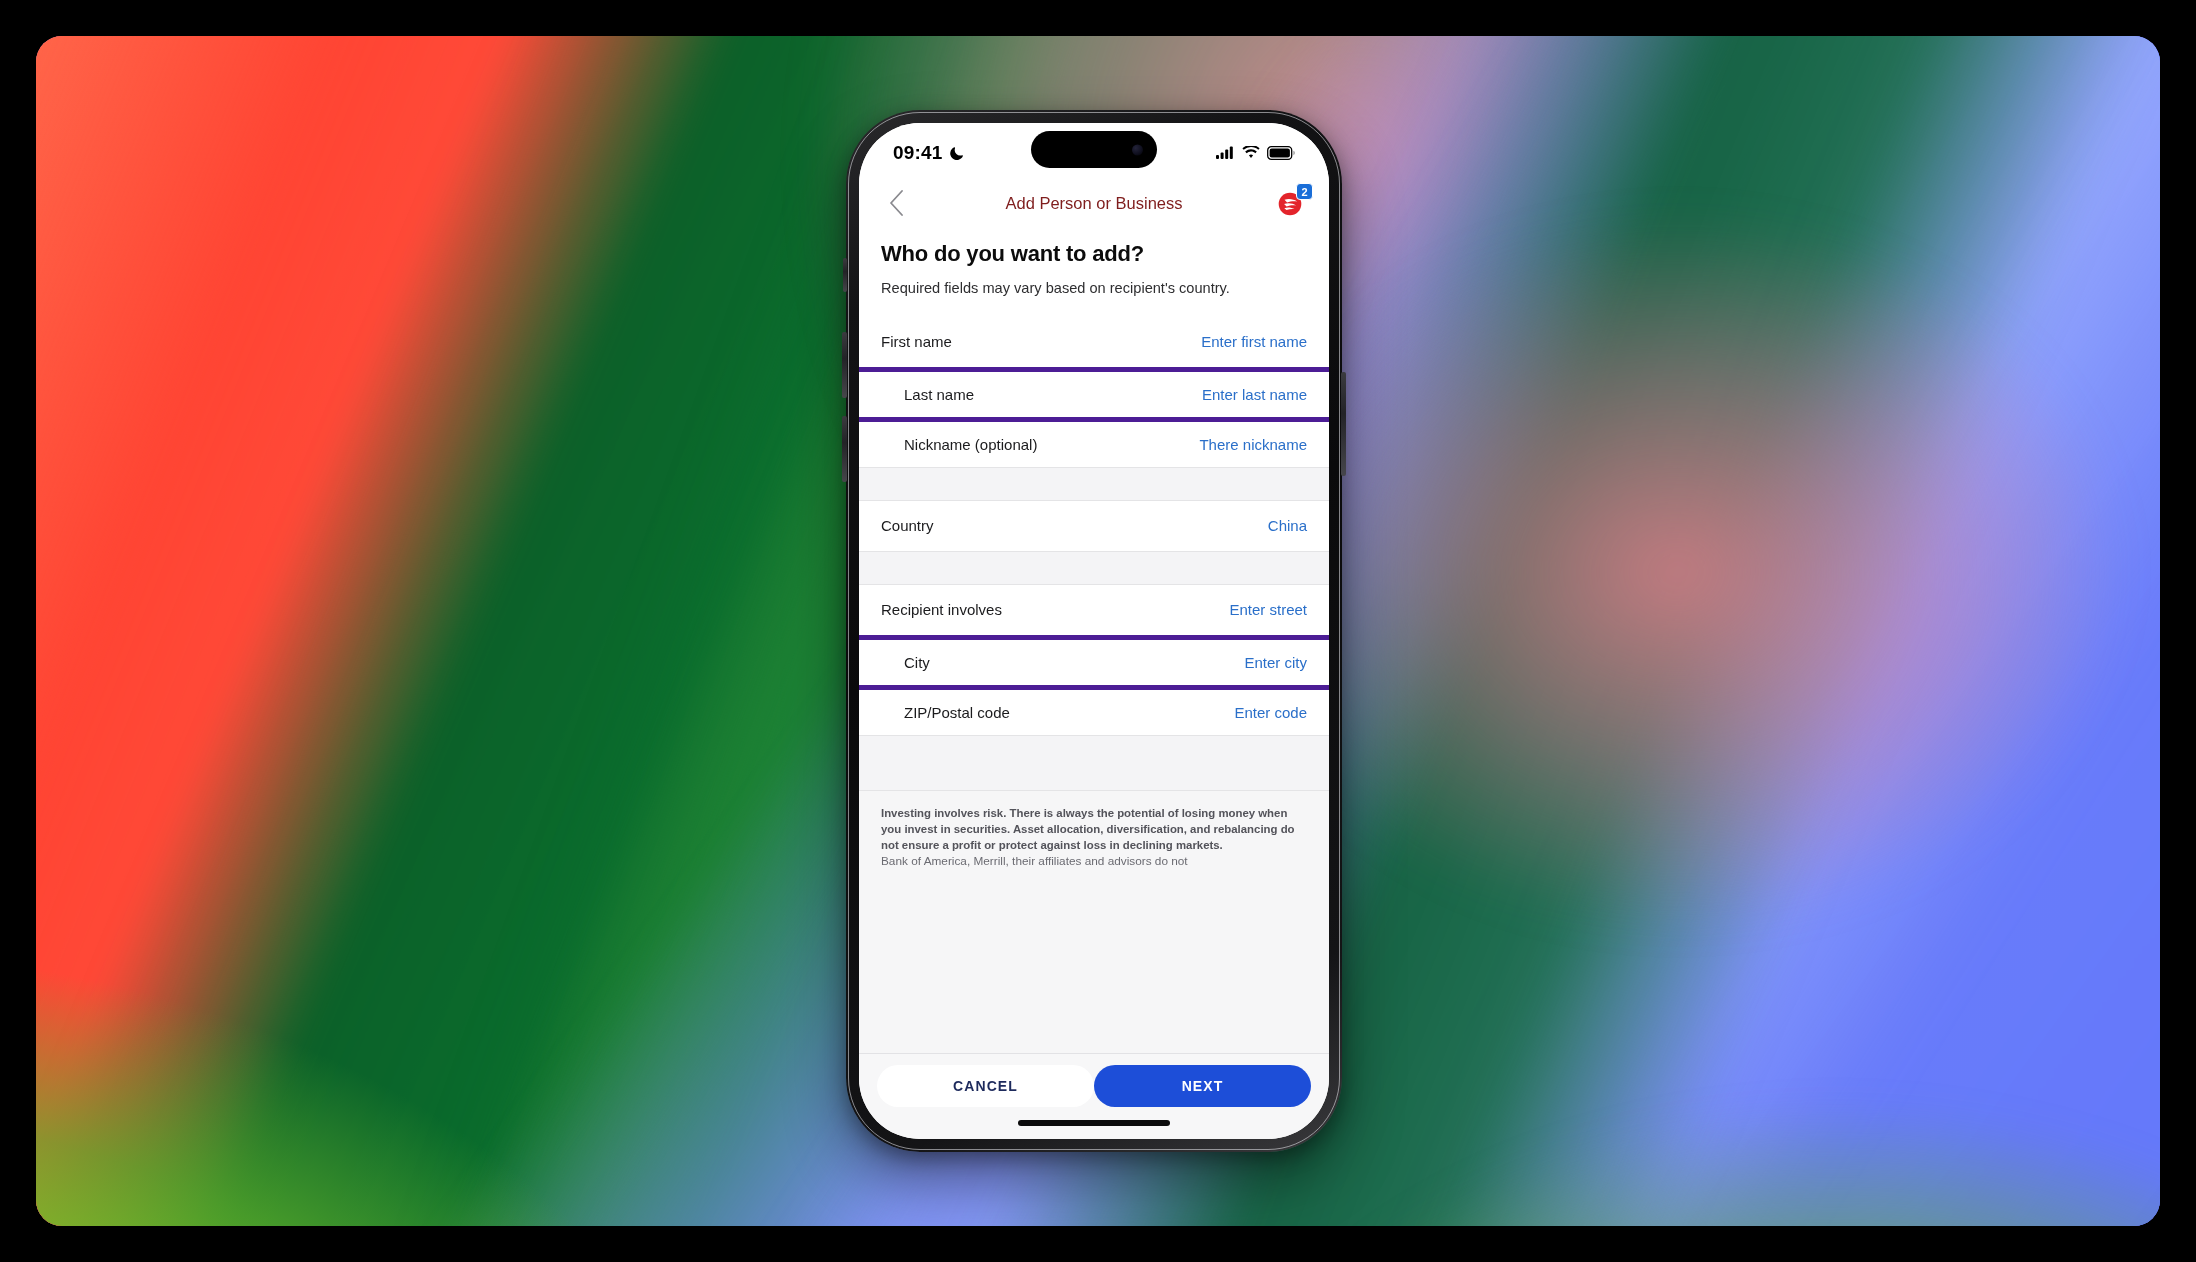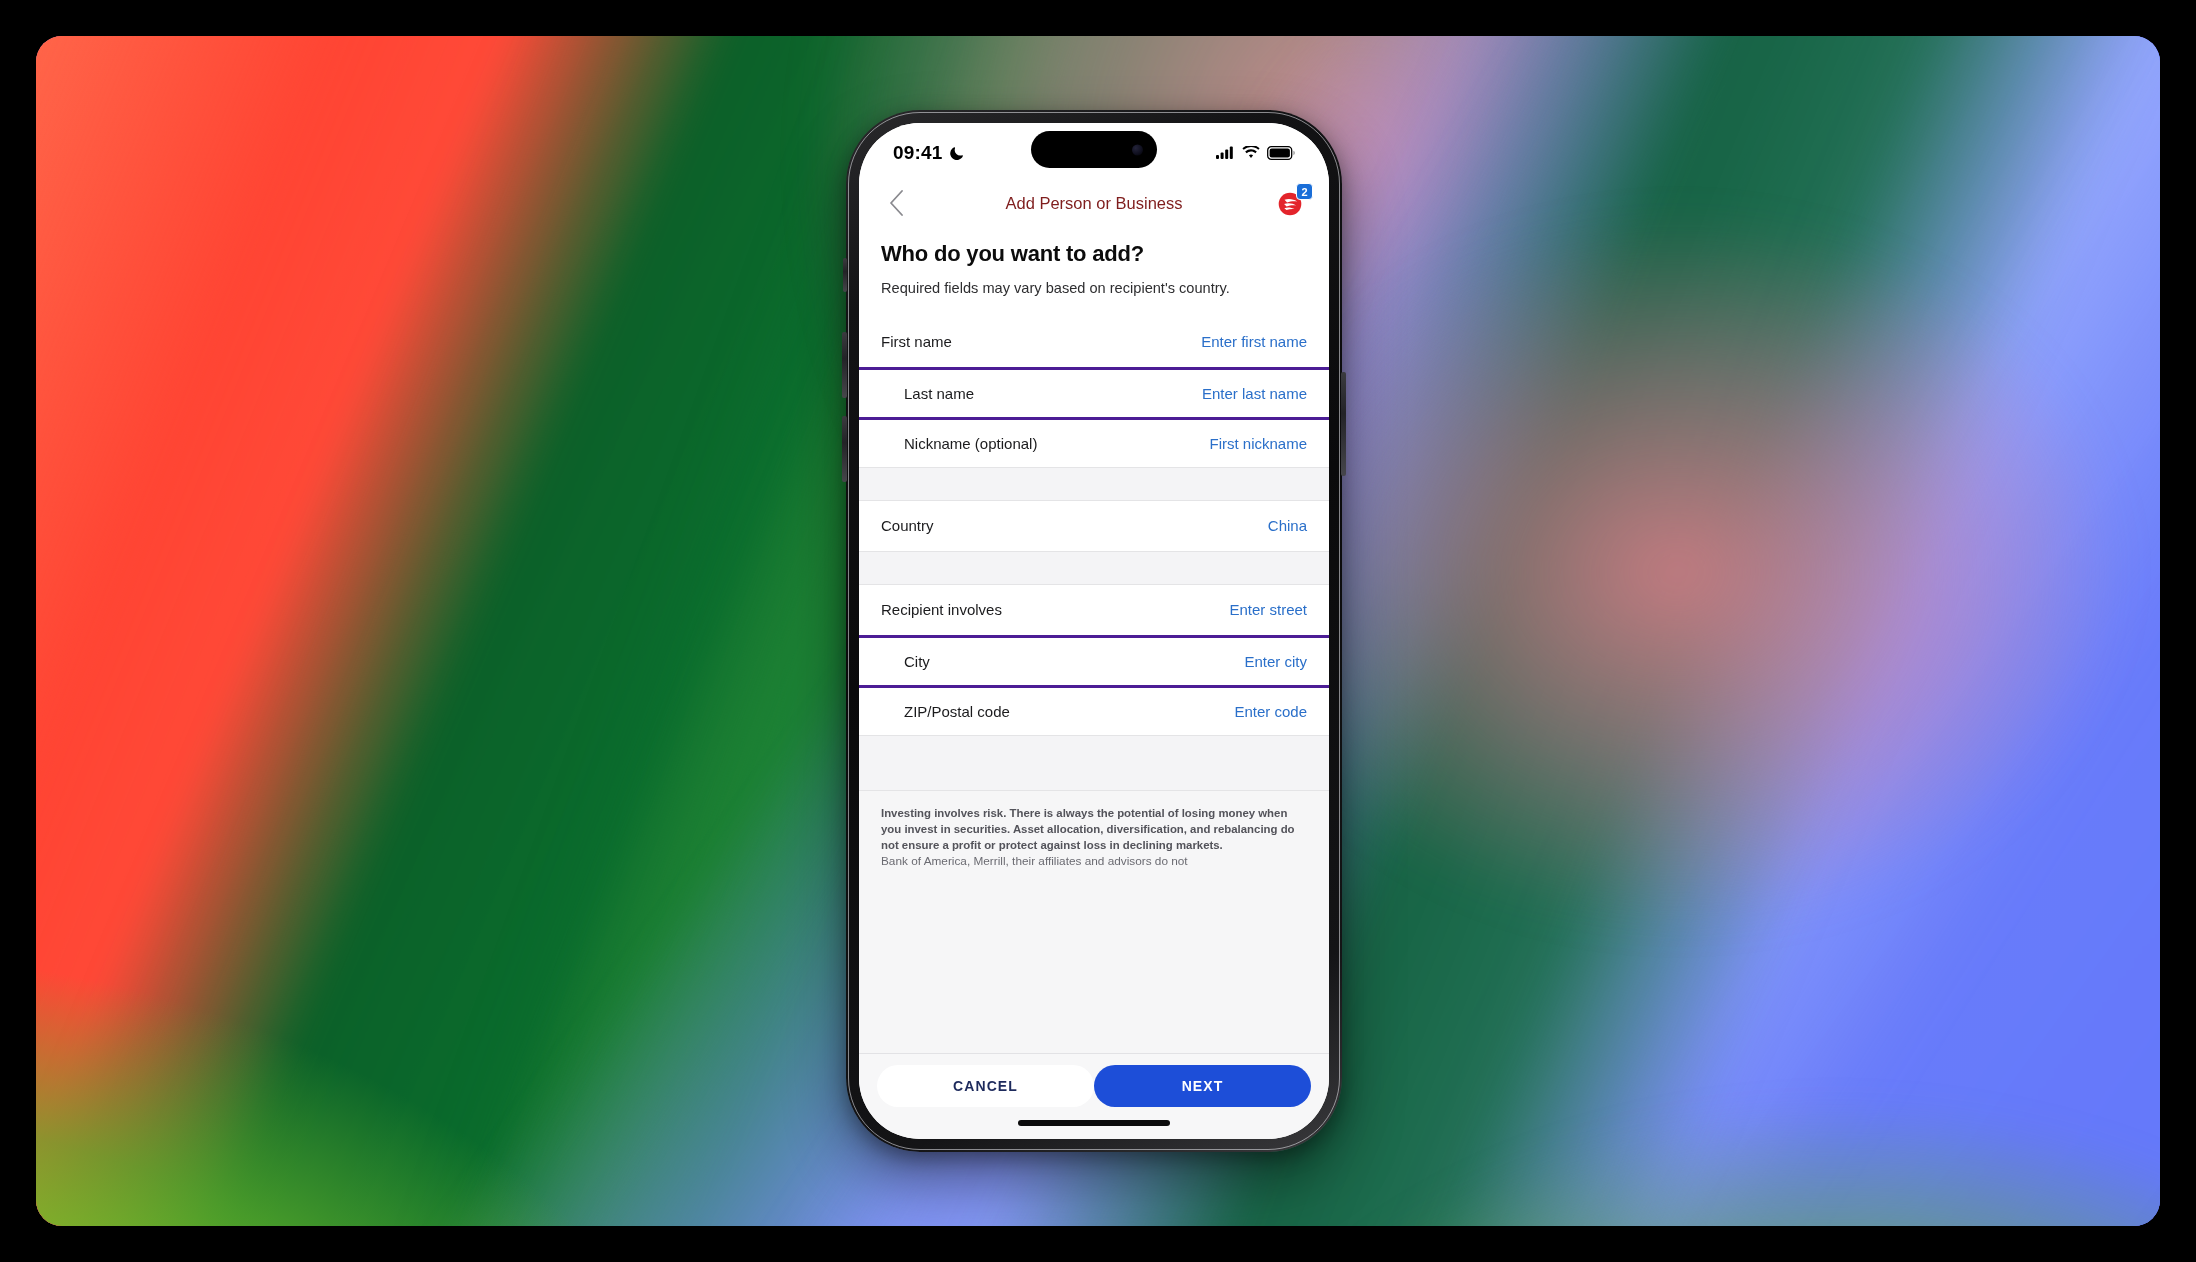--- a/index.html
+++ b/index.html
@@ -272,21 +272,21 @@
     line-height:1.34;
   }
   .group { background:#737373; }
   .row {
     display:flex; align-items:center; justify-content:space-between;
     padding:0 22px;
     height:50px;
     background:#fff;
     cursor:pointer;
   }
-  .row + .row { border-top:3px solid #4c1d95;padding-left:45px; }
+  .row + .row { border-top:5px solid #4c1d95;padding-left:45px; }
   .row-label { font-size:15px; color:#1b1b1d; }
   .row-value { font-size:15px; color:#2a6fc9; text-align:center; }
   .gap {
     height:34px;
     background:#f4f4f6;
     border-top:1px solid #e4e4e6;
     border-bottom:1px solid #e4e4e6;
   }
   .gap.tall { height:56px; }
 
@@ -429,21 +429,21 @@
         <div class="row">
           <span class="row-label">First name</span>
           <span class="row-value">Enter first name</span>
         </div>
         <div class="row">
           <span class="row-label">Last name</span>
           <span class="row-value">Enter last name</span>
         </div>
         <div class="row">
           <span class="row-label">Nickname (optional)</span>
-          <span class="row-value">First nickname</span>
+          <span class="row-value">There nickname</span>
         </div>
       </div>
 
       <div class="gap"></div>
 
       <div class="group">
         <div class="row">
           <span class="row-label">Country</span>
           <span class="row-value">China</span>
         </div>

